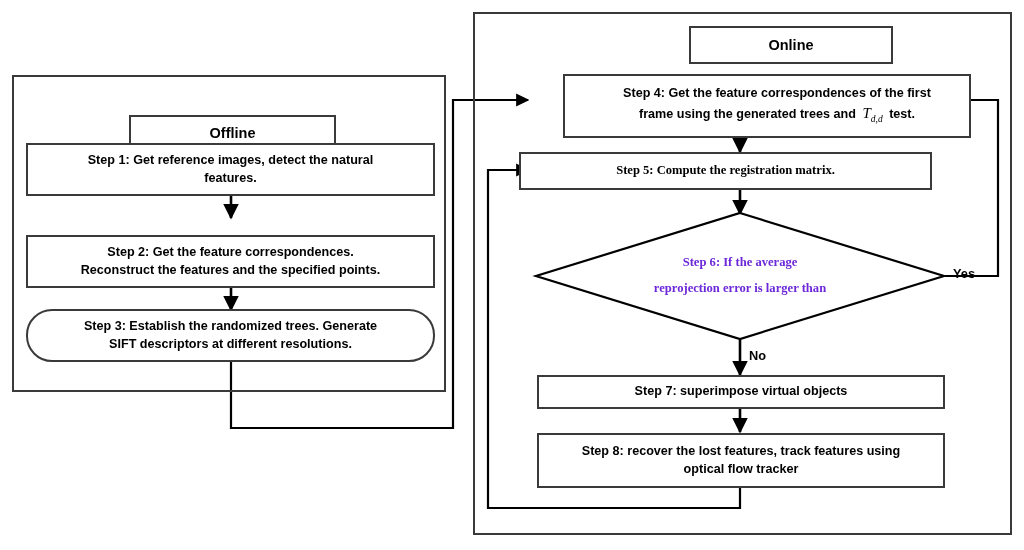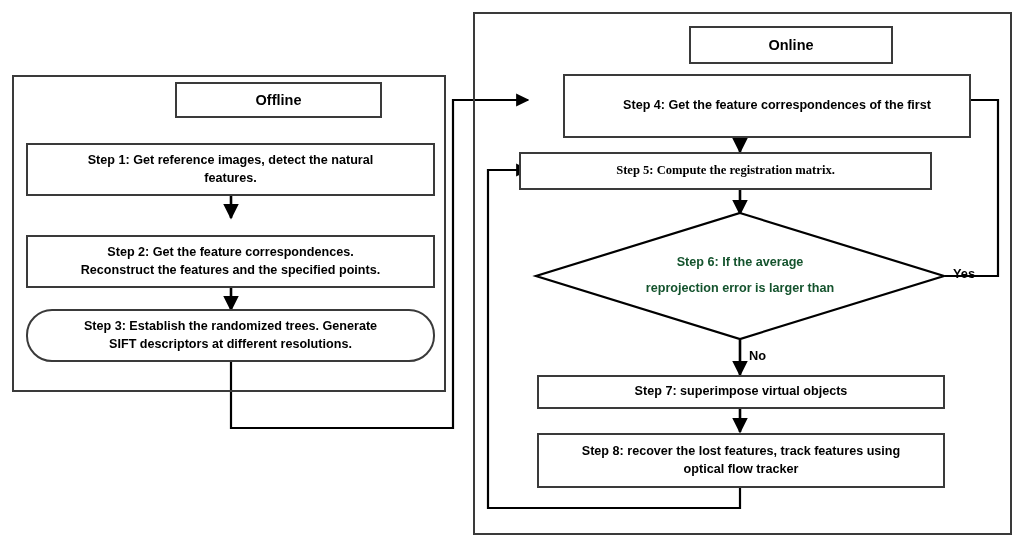--- a/index.html
+++ b/index.html
@@ -56,23 +56,24 @@
     top: 0;
     width: 100%;
     height: 100%;
     display: flex;
     flex-direction: column;
     align-items: center;
     justify-content: center;
     text-align: center;
     font-weight: bold;
     font-size: 12.6px;
-    color: #14532d;
+    color: #6d28d9;
     line-height: 2.05;
     pointer-events: none;
+    font-family: Liberation Serif, serif;
   }
   .edge-label {
     position: absolute;
     font-weight: bold;
     font-size: 12.8px;
     color: #000;
     white-space: nowrap;
   }
   .mathvar {
     font-family: "Liberation Serif", serif;
@@ -129,21 +130,21 @@
       <line x1="740" y1="408" x2="740" y2="432" marker-end="url(#arrow)"></line>
     </g>
     <g stroke="#000000" stroke-width="2.2" fill="none">
 
       <path d="M 945 276 L 998 276 L 998 100 L 951 100" marker-end="url(#arrow)"></path>
     </g>
   </svg>
 
   <div class="panel" style="left:12px; top:75px; width:434px; height:317px;"></div>
 
-  <div class="node title-node" style="left:129px; top:82px; width:207px; height:36px;margin-left:46px;">
+  <div class="node title-node" style="left:129px; top:115px; width:207px; height:36px;">
     <span>Offline</span>
   </div>
 
   <div class="node step-node" style="left:26px; top:143px; width:409px; height:53px;">
     <div>
       <div>Step 1: Get reference images, detect the natural</div>
       <div>features.</div>
     </div>
   </div>
 
@@ -163,20 +164,25 @@
 
   <div class="panel" style="left:473px; top:12px; width:539px; height:523px;"></div>
 
   <div class="node title-node" style="left:641px; top:26px; width:204px; height:38px;margin-left:48px;">
     <span>Online</span>
   </div>
 
   <div class="node step-node" style="left:563px; top:74px; width:408px; height:64px;padding-left:26px;">
     <div>
       <div>Step 4: Get the feature correspondences of the first</div>
+      <div class="nowrap">
+        <span>frame using the generated trees and</span>
+        <span class="mathvar"><span>T</span><sub>d,d</sub></span>
+        <span>test.</span>
+      </div>
     </div>
   </div>
 
   <div class="node step-node" style="left:519px; top:152px; width:413px; height:38px;font-family:Liberation Serif, serif;">
     <span>Step 5: Compute the registration matrix.</span>
   </div>
 
   <div class="diamond-wrap" style="left:535px; top:212px; width:410px; height:128px;">
     <svg width="410" height="128" viewBox="0 0 410 128" xmlns="http://www.w3.org/2000/svg">
       <polygon points="205,1 409,64 205,127 1,64" fill="#ffffff" stroke="#000000" stroke-width="2.2"></polygon>

